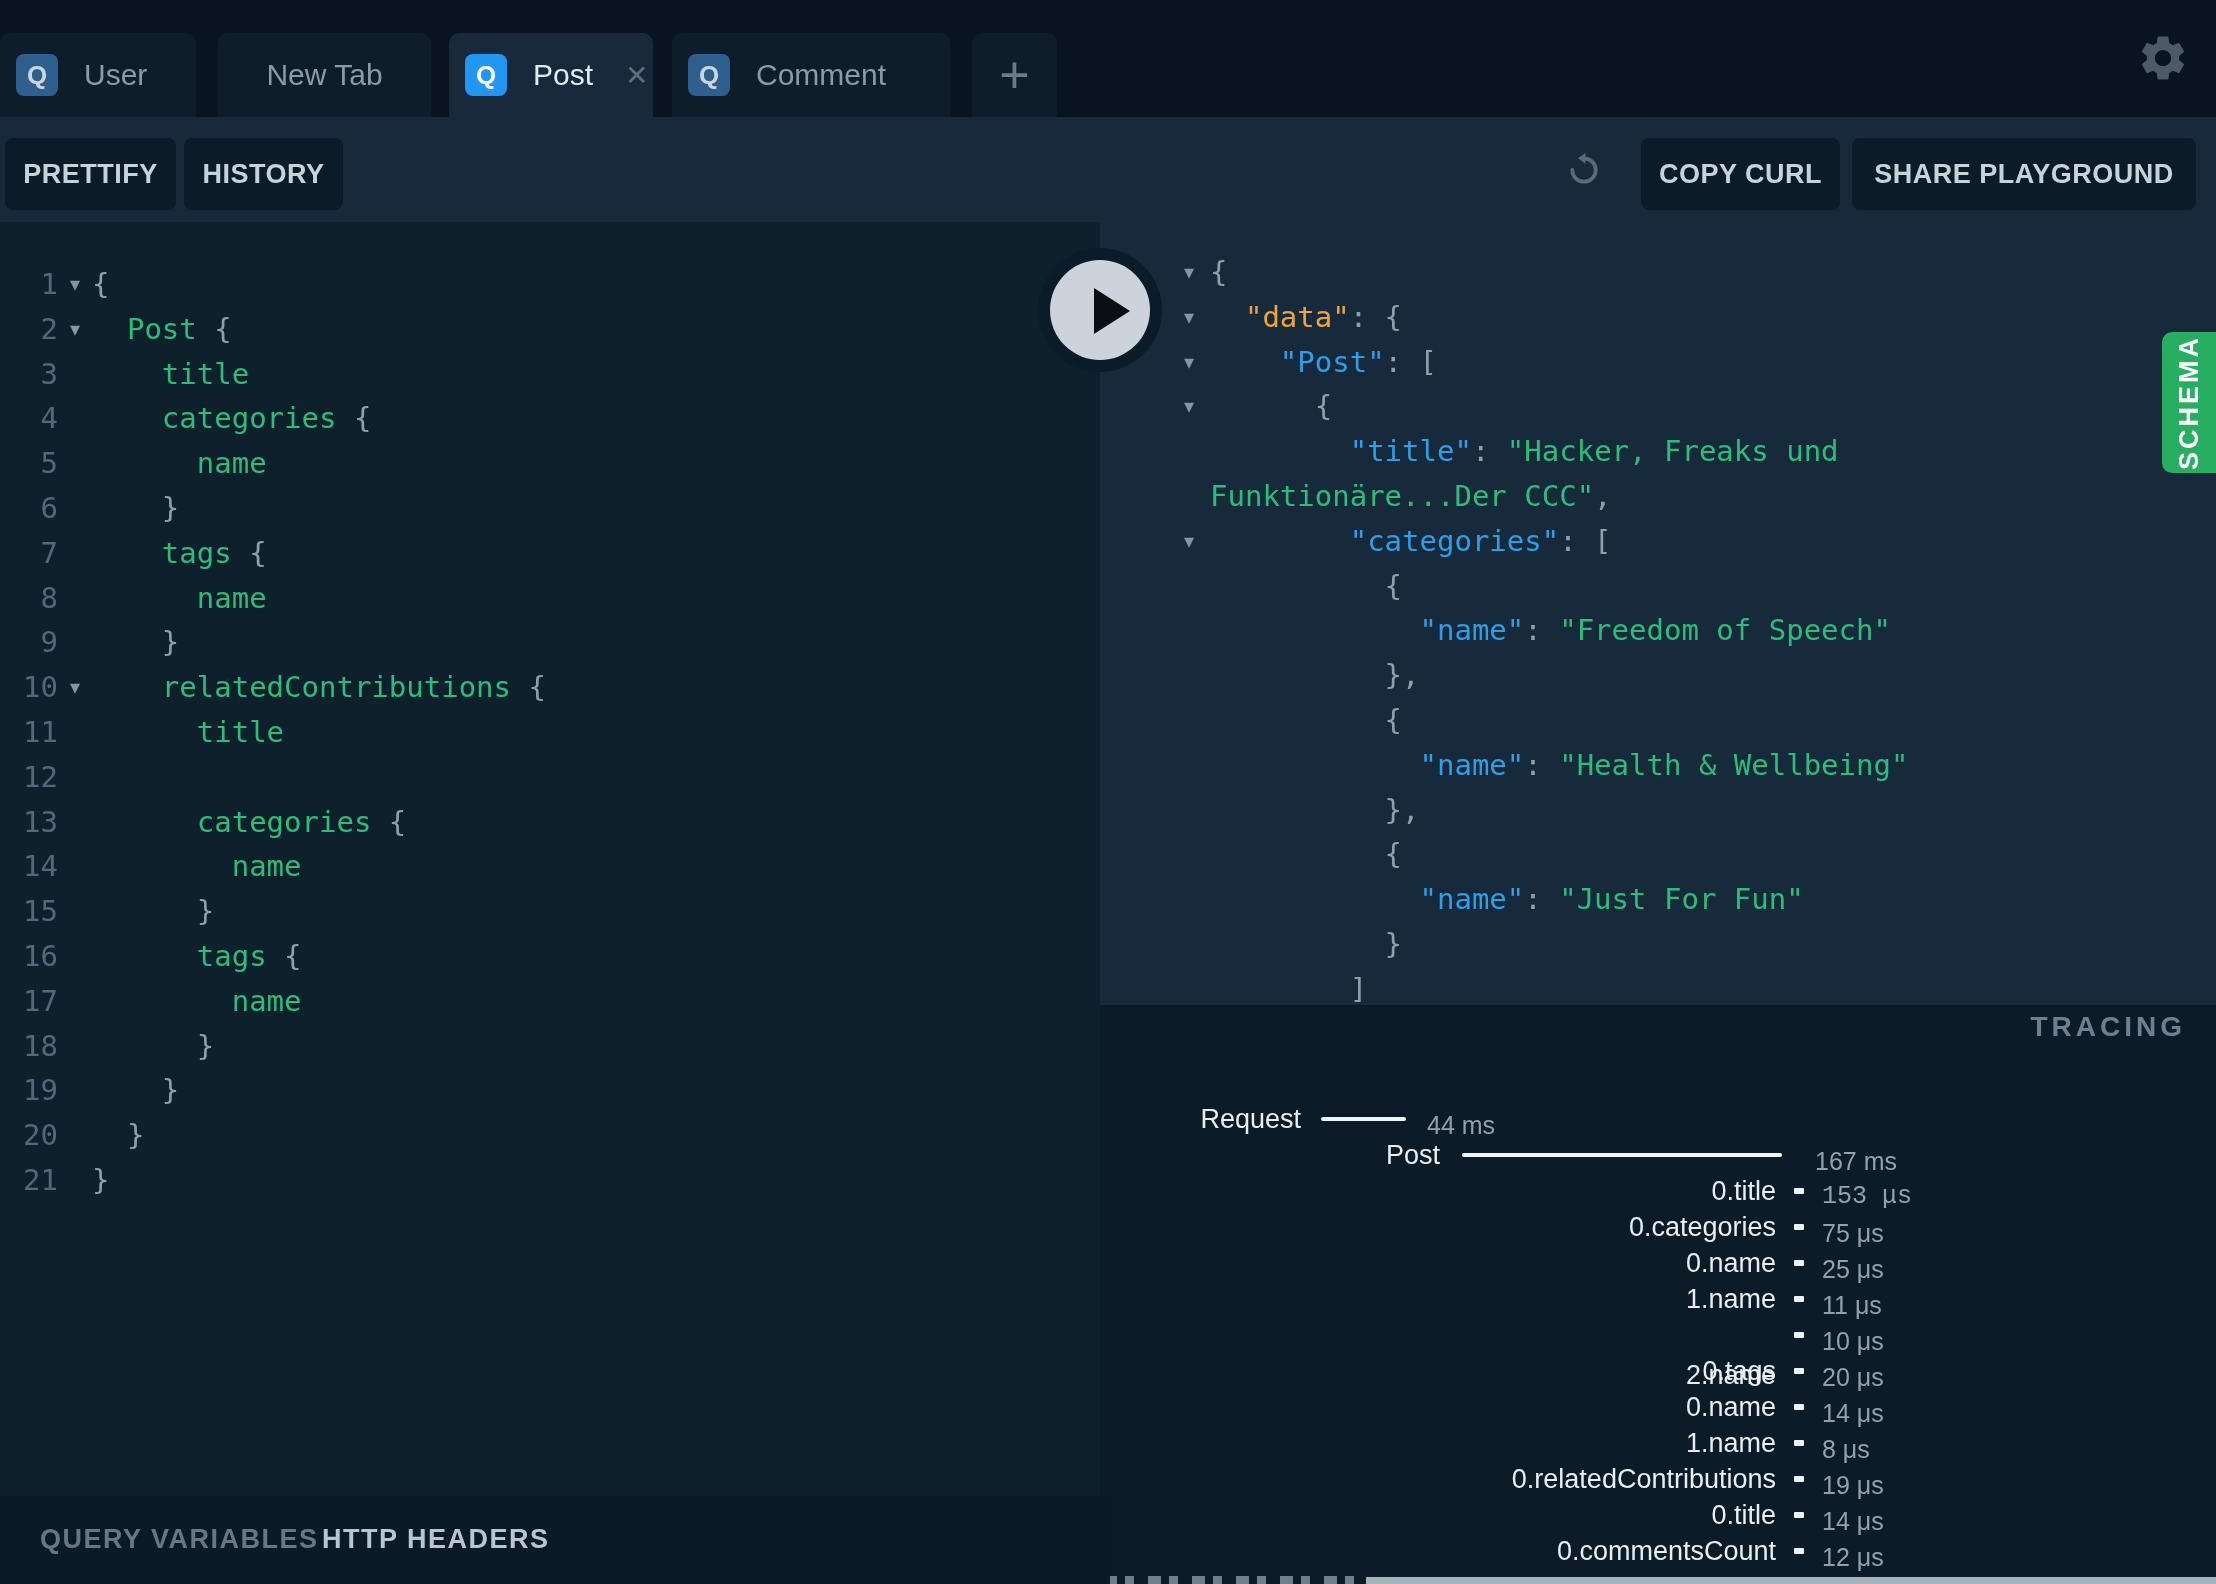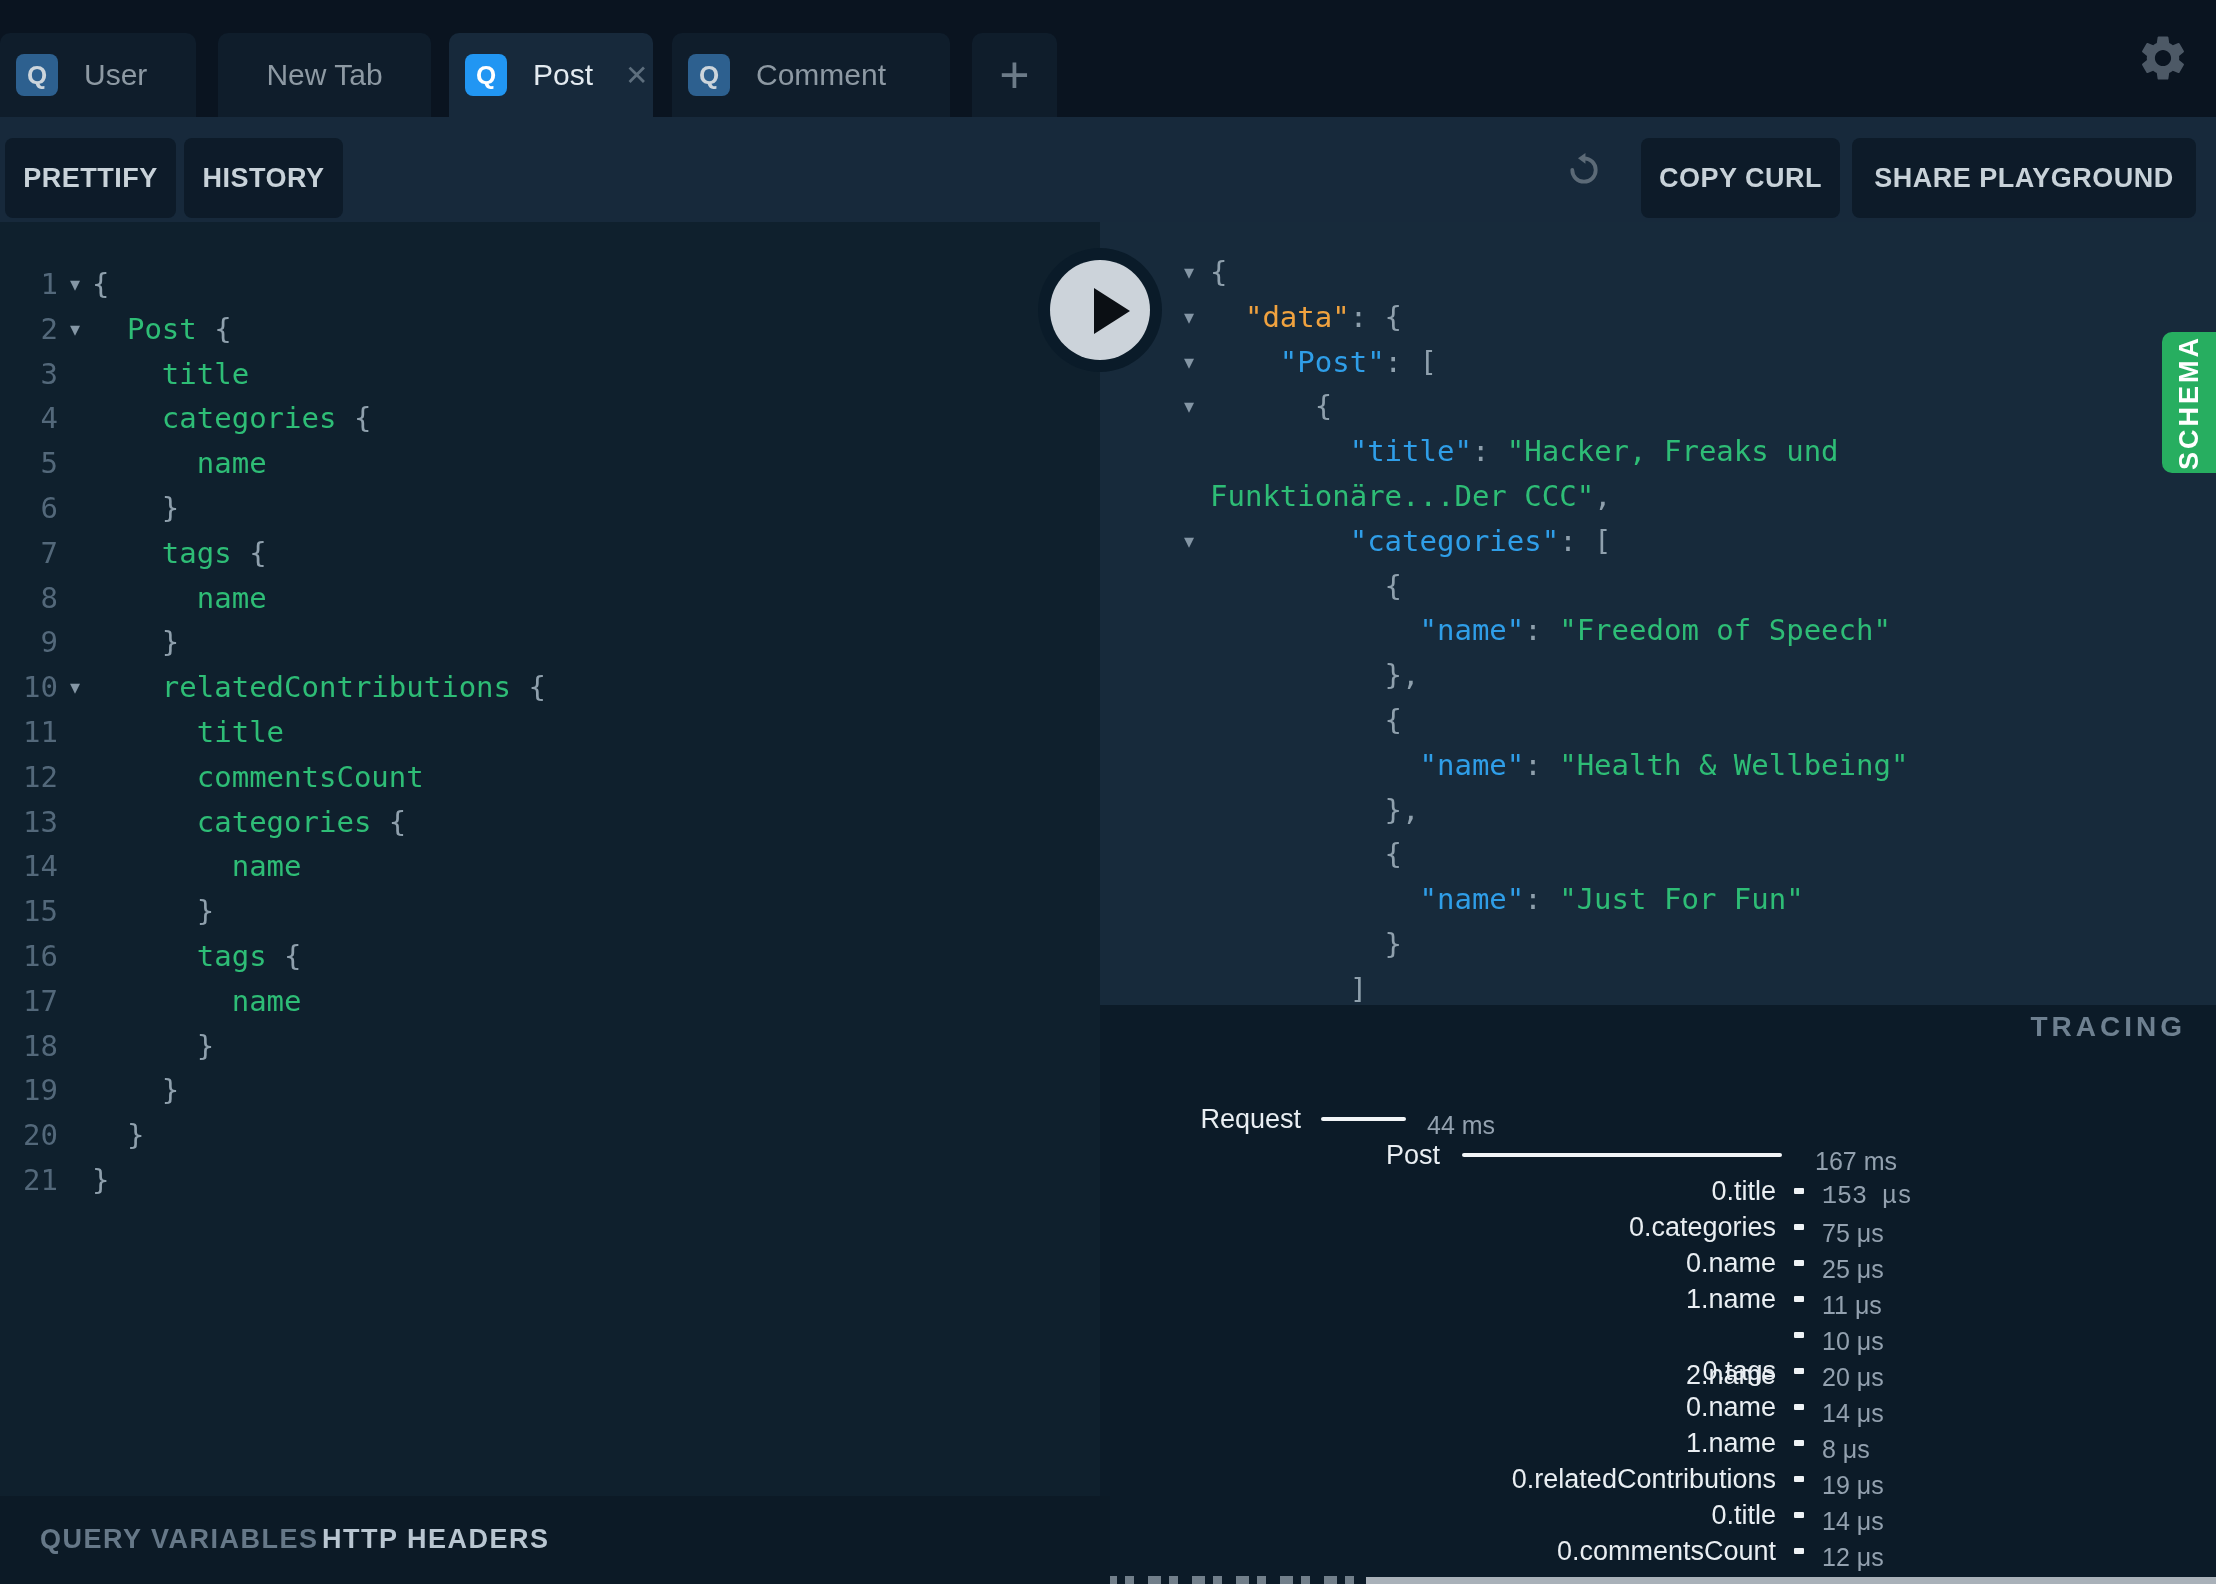--- a/index.html
+++ b/index.html
@@ -21,21 +21,21 @@
            display:flex;align-items:center;justify-content:center;font-size:26px;font-weight:bold;flex:0 0 auto;}
   .tab.active .q-badge{background:#2196f3;color:#ffffff;}
   .tab-close{font-size:28px;color:#5d6e7d;margin-left:6px;}
   .plus-btn{position:absolute;left:972px;top:33px;width:85px;height:84px;background:#0f1d2b;
             border-radius:10px 10px 0 0;border:none;color:#6c7b88;font-size:52px;line-height:84px;
             text-align:center;padding:0;cursor:pointer;font-weight:300;}
   .gear-btn{position:absolute;right:26px;top:31px;width:54px;height:54px;background:transparent;border:none;padding:0;cursor:pointer;}
   .gear-btn svg{width:54px;height:54px;fill:#4d5966;}
   
   .toolbar{position:absolute;left:0;top:117px;width:2216px;height:105px;background:#17293b;}
-  .tb-btn{position:absolute;top:21px;height:80px;background:#0d1b29;border:none;border-radius:8px;
+  .tb-btn{position:absolute;top:21px;height:72px;background:#0d1b29;border:none;border-radius:8px;
           color:#c8d2d9;font-size:27px;font-weight:600;letter-spacing:.5px;cursor:pointer;
           font-family:"Liberation Sans", sans-serif;}
   .btn-prettify{left:5px;width:171px;}
   .btn-history{left:184px;width:159px;}
   .btn-copycurl{left:1641px;width:199px;}
   .btn-share{left:1852px;width:344px;}
   .url-input{position:absolute;left:365px;top:21px;width:1260px;height:62px;background:#091622;
              border:1px solid #0d1c2a;border-radius:10px;box-sizing:border-box;color:#c9d3da;
              font-size:28px;padding:0 70px 0 26px;font-family:"Liberation Sans", sans-serif;outline:none;}
   .refresh-icon{position:absolute;left:1565px;top:34px;width:38px;height:38px;cursor:pointer;}
@@ -184,21 +184,20 @@
         <span class="code"><span class="tok-p">    </span><span class="tok-f">relatedContributions</span><span class="tok-p"> {</span></span>
       </div>
       <div class="ed-line">
         <span class="ln">11</span>
         <span class="fold"></span>
         <span class="code"><span class="tok-f">      title</span></span>
       </div>
       <div class="ed-line">
         <span class="ln">12</span>
         <span class="fold"></span>
-        <span class="code"><span class="tok-f">      commentsCount</span></span>
       </div>
       <div class="ed-line">
         <span class="ln">13</span>
         <span class="fold"></span>
         <span class="code"><span class="tok-f">      categories</span><span class="tok-p"> {</span></span>
       </div>
       <div class="ed-line">
         <span class="ln">14</span>
         <span class="fold"></span>
         <span class="code"><span class="tok-f">        name</span></span>

